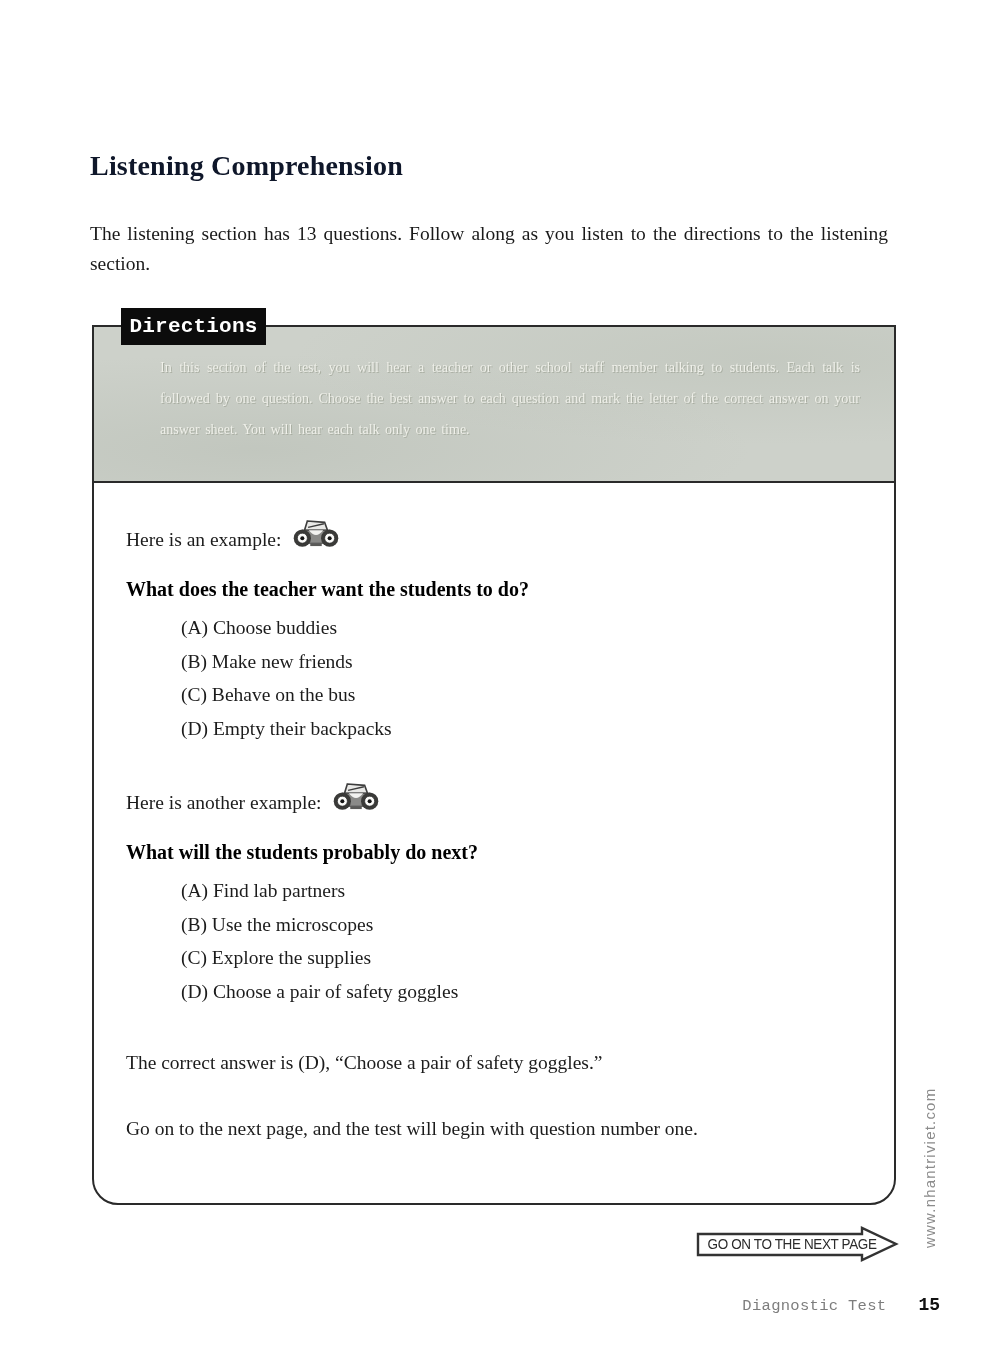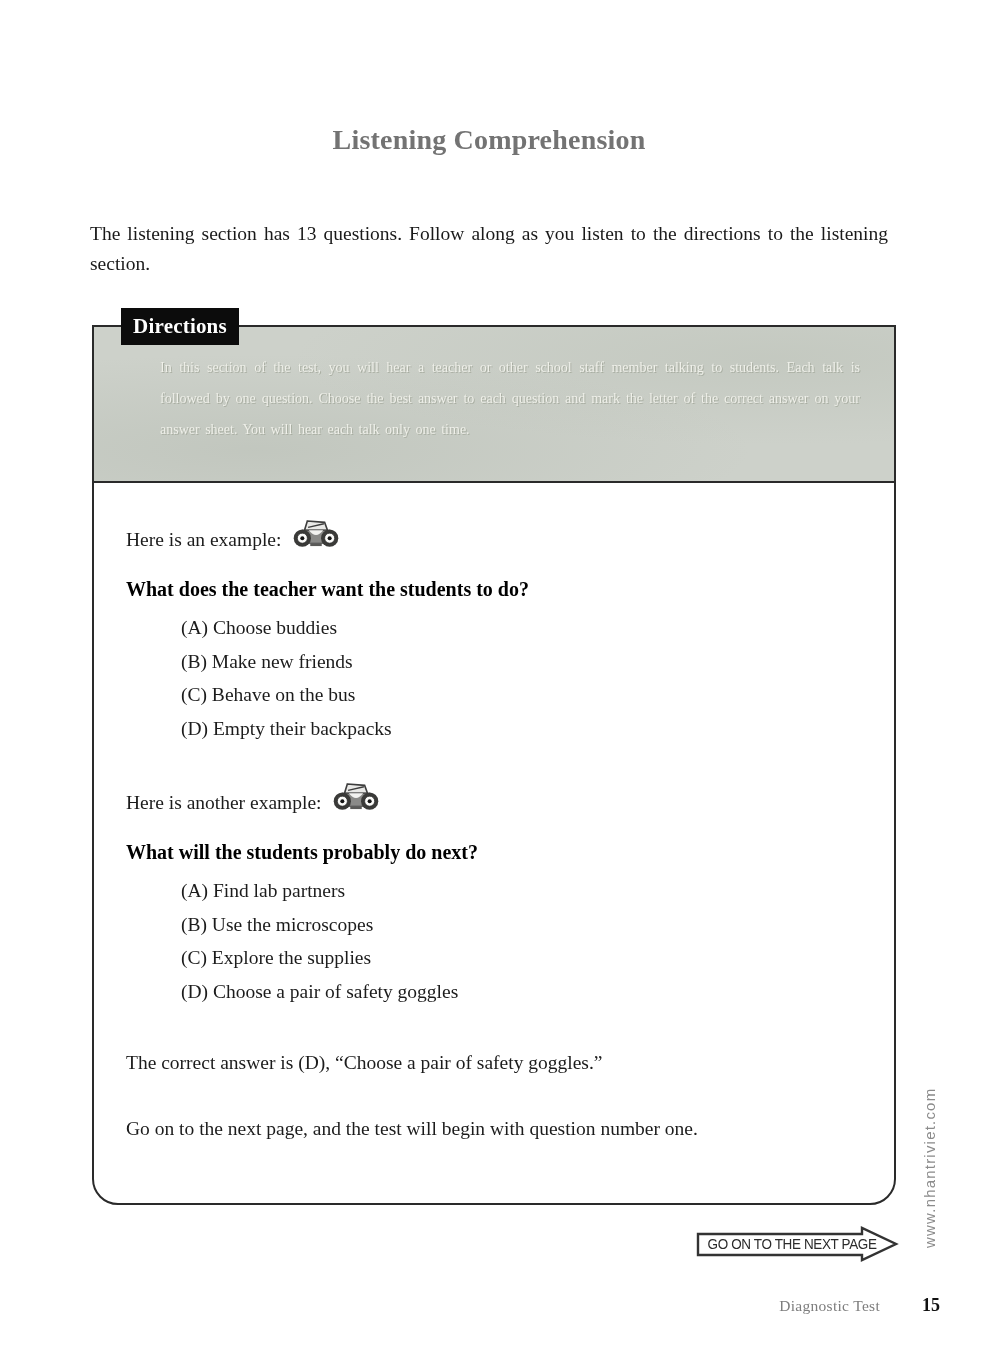--- a/index.html
+++ b/index.html
@@ -10,27 +10,27 @@
     height: 1352px;
     background: #ffffff;
     font-family: "Liberation Serif", serif;
     color: #1c1c1c;
     overflow: hidden;
   }
 
   .page-title {
     position: absolute;
     left: 90px;
-    top: 124px;
+    top: 150px;
     width: 798px;
-    text-align: center;
+    text-align: left;
     font-size: 28px;
     font-weight: bold;
     letter-spacing: 0.2px;
-    color: #737373;
+    color: #0f172a;
   }
 
   .intro {
     position: absolute;
     left: 90px;
     top: 219px;
     width: 798px;
     font-size: 19.5px;
     line-height: 30px;
     text-align: justify;
@@ -57,25 +57,25 @@
       radial-gradient(ellipse at 20% 80%, rgba(160,168,156,0.25), rgba(0,0,0,0) 55%),
       radial-gradient(ellipse at 85% 20%, rgba(175,182,170,0.30), rgba(0,0,0,0) 50%);
     border-bottom: 2px solid #2a2a2a;
     padding: 25px 34px 0 30px;
   }
 
   .directions-tab {
     position: absolute;
     left: 27px;
     top: -19px;
-    width: 118px;
+    width: 145px;
     height: 37px;
     background: #0c0c0c;
     color: #ffffff;
-    font-family: Liberation Serif, serif;
+    font-family: Liberation Mono, monospace;
     font-weight: bold;
     font-size: 21px;
     display: flex;
     align-items: center;
     justify-content: center;
     letter-spacing: 0.2px;
   }
 
   .directions-text {
     font-size: 14px;
@@ -155,22 +155,22 @@
     color: #8b8b8b;
     text-align: center;
   }
 
   .footer {
     position: absolute;
     right: 60px;
     top: 1295px;
     display: flex;
     align-items: baseline;
-    gap: 42px;
-    font-family: Liberation Serif, serif;
+    gap: 32px;
+    font-family: Liberation Mono, monospace;
   }
   .footer .footer-section { font-size: 15.5px; color: #7d7d7d; letter-spacing: 0.3px; }
   .footer .footer-page { font-size: 18px; font-weight: bold; color: #111111; }
 </style>
 </head>
 <body>
 
 <h1 class="page-title">Listening Comprehension</h1>
 
 <p class="intro">The listening section has 13 questions. Follow along as you listen to the directions to the listening section.</p>

